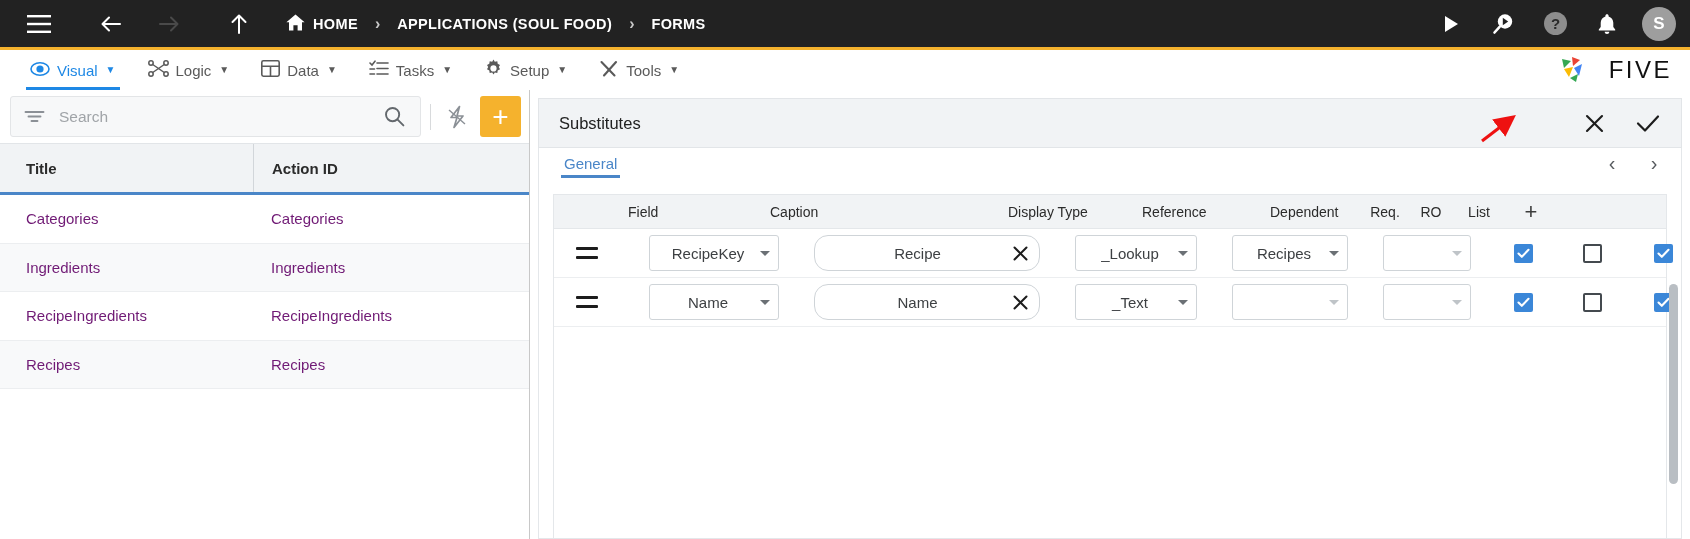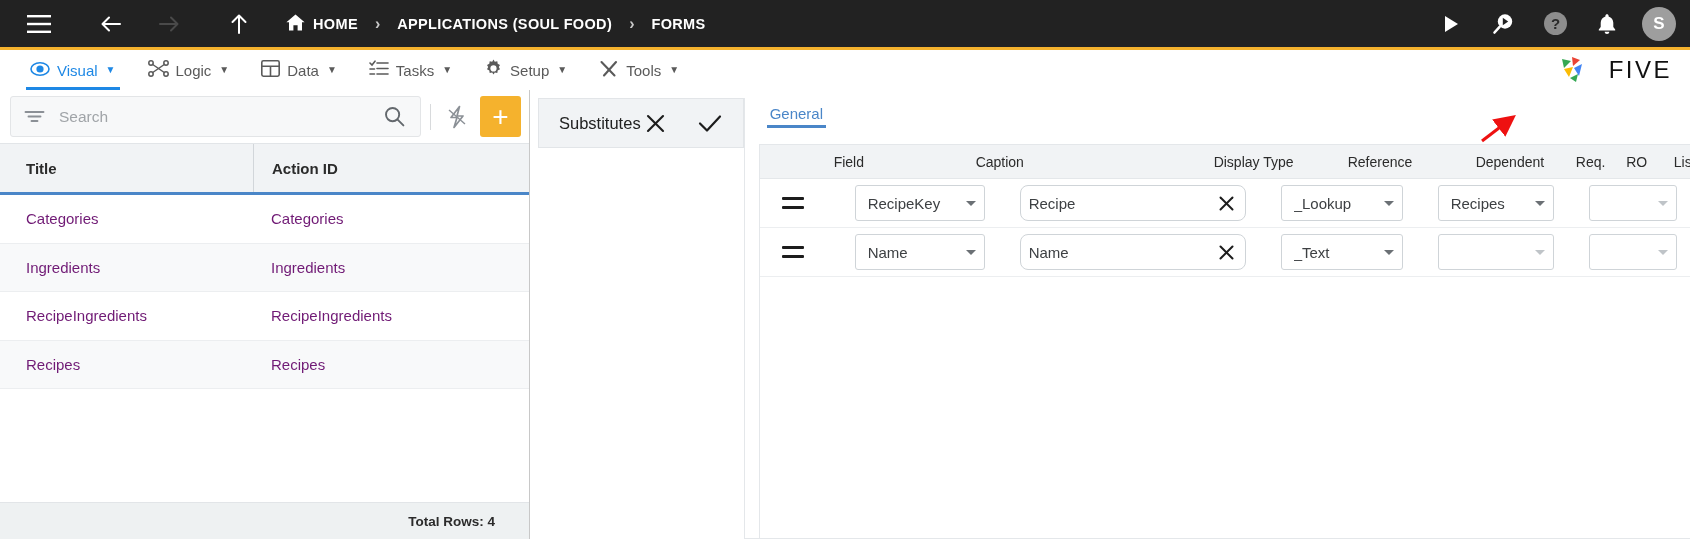--- a/index.html
+++ b/index.html
@@ -156,24 +156,25 @@
     height: 37px; flex: 0 0 37px;
     background: #eef1f2;
     border-top: 1px solid #e2e5e8;
     display: flex; align-items: center; justify-content: flex-end;
     padding-right: 34px;
     font-size: 13.5px; font-weight: bold; color: #2b2b2b;
   }
 
   
   .rightpanel {
-    flex: 1 1 auto; display: flex; flex-direction: row;
+    flex: 1 1 auto; display: flex; flex-direction: column;
     min-width: 0; background: #ffffff;
     padding: 8px 8px 0 8px;
     position: relative;
+    text-align: center;
   }
   .panel-head {
     height: 50px; flex: 0 0 50px;
     background: #f1f3f5;
     border: 1px solid #e2e5e8;
     display: flex; align-items: center;
     padding: 0 18px 0 20px;
   }
   .panel-title { font-size: 16.5px; color: #222222; }
   .panel-head-actions { margin-left: auto; display: flex; align-items: center; gap: 24px; }
@@ -260,21 +261,21 @@
   .select .arrow {
     width: 0; height: 0; margin-left: 6px;
     border-left: 5px solid transparent; border-right: 5px solid transparent;
     border-top: 5.5px solid #6b7075;
   }
   .select.empty .arrow { border-top-color: #bfc4c8; }
   .cell-pad { padding: 0 6px; width: 100%; }
 
   .textfield {
     height: 36px; width: 100%;
-    border: 1px solid #cfd4d8; border-radius: 8px; background: #ffffff;
+    border: 1px solid #cfd4d8; border-radius: 14px; background: #ffffff;
     display: flex; align-items: center; padding: 0 10px 0 8px;
     font-size: 15px; color: #3d4043;
   }
   .textfield .tv { flex: 1 1 auto; }
   .clear-x { cursor: pointer; display: flex; align-items: center; }
 
   .cbox {
     width: 19px; height: 19px; border-radius: 2px;
     display: flex; align-items: center; justify-content: center;
     cursor: pointer;
@@ -537,21 +538,20 @@
         <div class="list-row">
           <div class="lr-cell c1">RecipeIngredients</div>
           <div class="lr-cell c2">RecipeIngredients</div>
         </div>
         <div class="list-row alt">
           <div class="lr-cell c1">Recipes</div>
           <div class="lr-cell c2">Recipes</div>
         </div>
       </div>
 
-      <div class="list-footer">Total Rows: 4</div>
     </div>
 
     <div class="rightpanel">
 
       <div class="panel-head">
         <div class="panel-title">Substitutes</div>
         <div class="panel-head-actions">
           <div class="ph-btn">
             <svg width="21" height="21" viewBox="0 0 21 21">
                 <g stroke="#1c1c1c" stroke-width="2.1" stroke-linecap="round">

